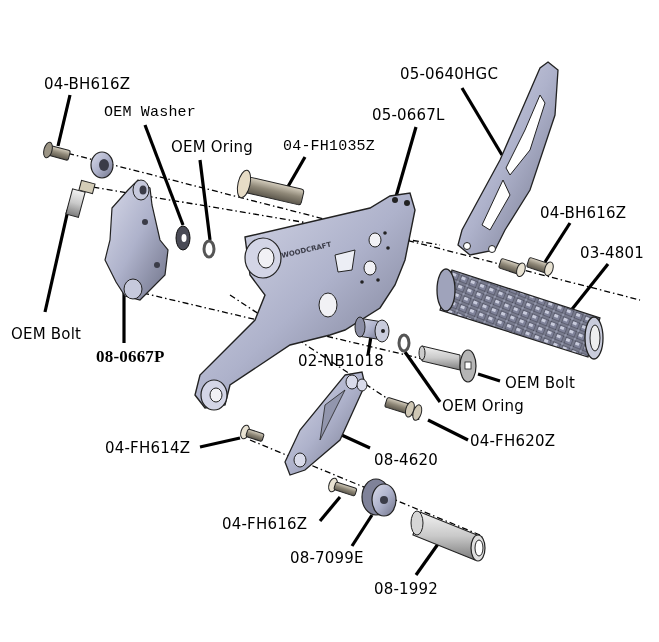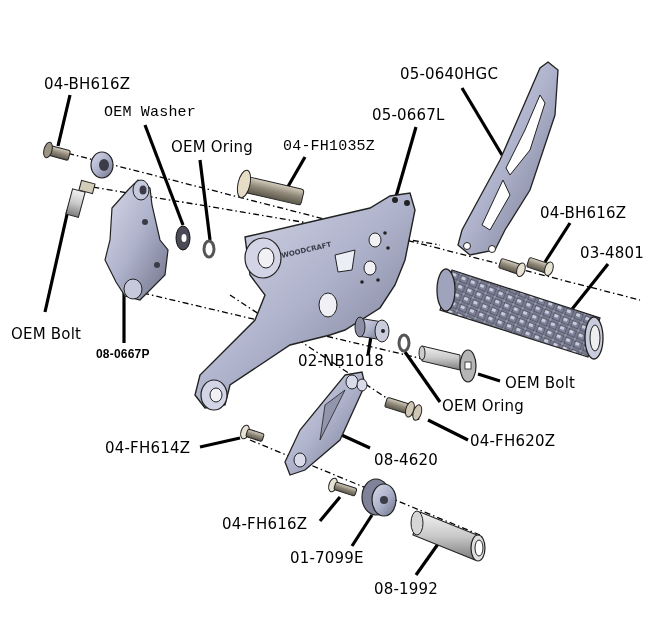--- a/index.html
+++ b/index.html
@@ -1,19 +1,19 @@
 <!DOCTYPE html>
 <html><head>
 <meta charset="utf-8">
 <style>
   html,body{margin:0;padding:0;background:#ffffff;}
   body{width:659px;height:642px;overflow:hidden;position:relative;font-family:"DejaVu Sans","Liberation Sans",sans-serif;}
   #diagram{position:absolute;left:0;top:0;width:659px;height:642px;}
   .lbl{position:absolute;font-size:15px;color:#000;white-space:nowrap;line-height:1;letter-spacing:0.2px;}
-  .lbl.bold{font-family:Liberation Sans, sans-serif;font-weight:bold;font-size:12px;}
+  .lbl.bold{font-family:Liberation Serif, serif;font-weight:bold;font-size:17px;}
 </style>
 </head>
 <body>
 
 <svg id="diagram" viewBox="0 0 659 642" xmlns="http://www.w3.org/2000/svg">
   <defs>
     <linearGradient id="gPart" x1="0" y1="0" x2="1" y2="1">
       <stop offset="0" stop-color="#d9dbea"></stop>
       <stop offset="0.5" stop-color="#aeb2cb"></stop>
       <stop offset="1" stop-color="#6f7288"></stop>
@@ -205,14 +205,14 @@
 <div class="lbl" style="left:580px;top:246px;">03-4801</div>
 <div class="lbl" style="left:11px;top:327px;">OEM Bolt</div>
 <div class="lbl bold" style="left:96px;top:348px;">08-0667P</div>
 <div class="lbl" style="left:298px;top:354px;">02-NB1018</div>
 <div class="lbl" style="left:505px;top:376px;">OEM Bolt</div>
 <div class="lbl" style="left:442px;top:399px;">OEM Oring</div>
 <div class="lbl" style="left:470px;top:434px;">04-FH620Z</div>
 <div class="lbl" style="left:105px;top:441px;">04-FH614Z</div>
 <div class="lbl" style="left:374px;top:453px;">08-4620</div>
 <div class="lbl" style="left:222px;top:517px;">04-FH616Z</div>
-<div class="lbl" style="left:290px;top:551px;">01-7099E</div>
+<div class="lbl" style="left:290px;top:551px;">08-7099E</div>
 <div class="lbl" style="left:374px;top:582px;">08-1992</div>
 
 </body></html>

